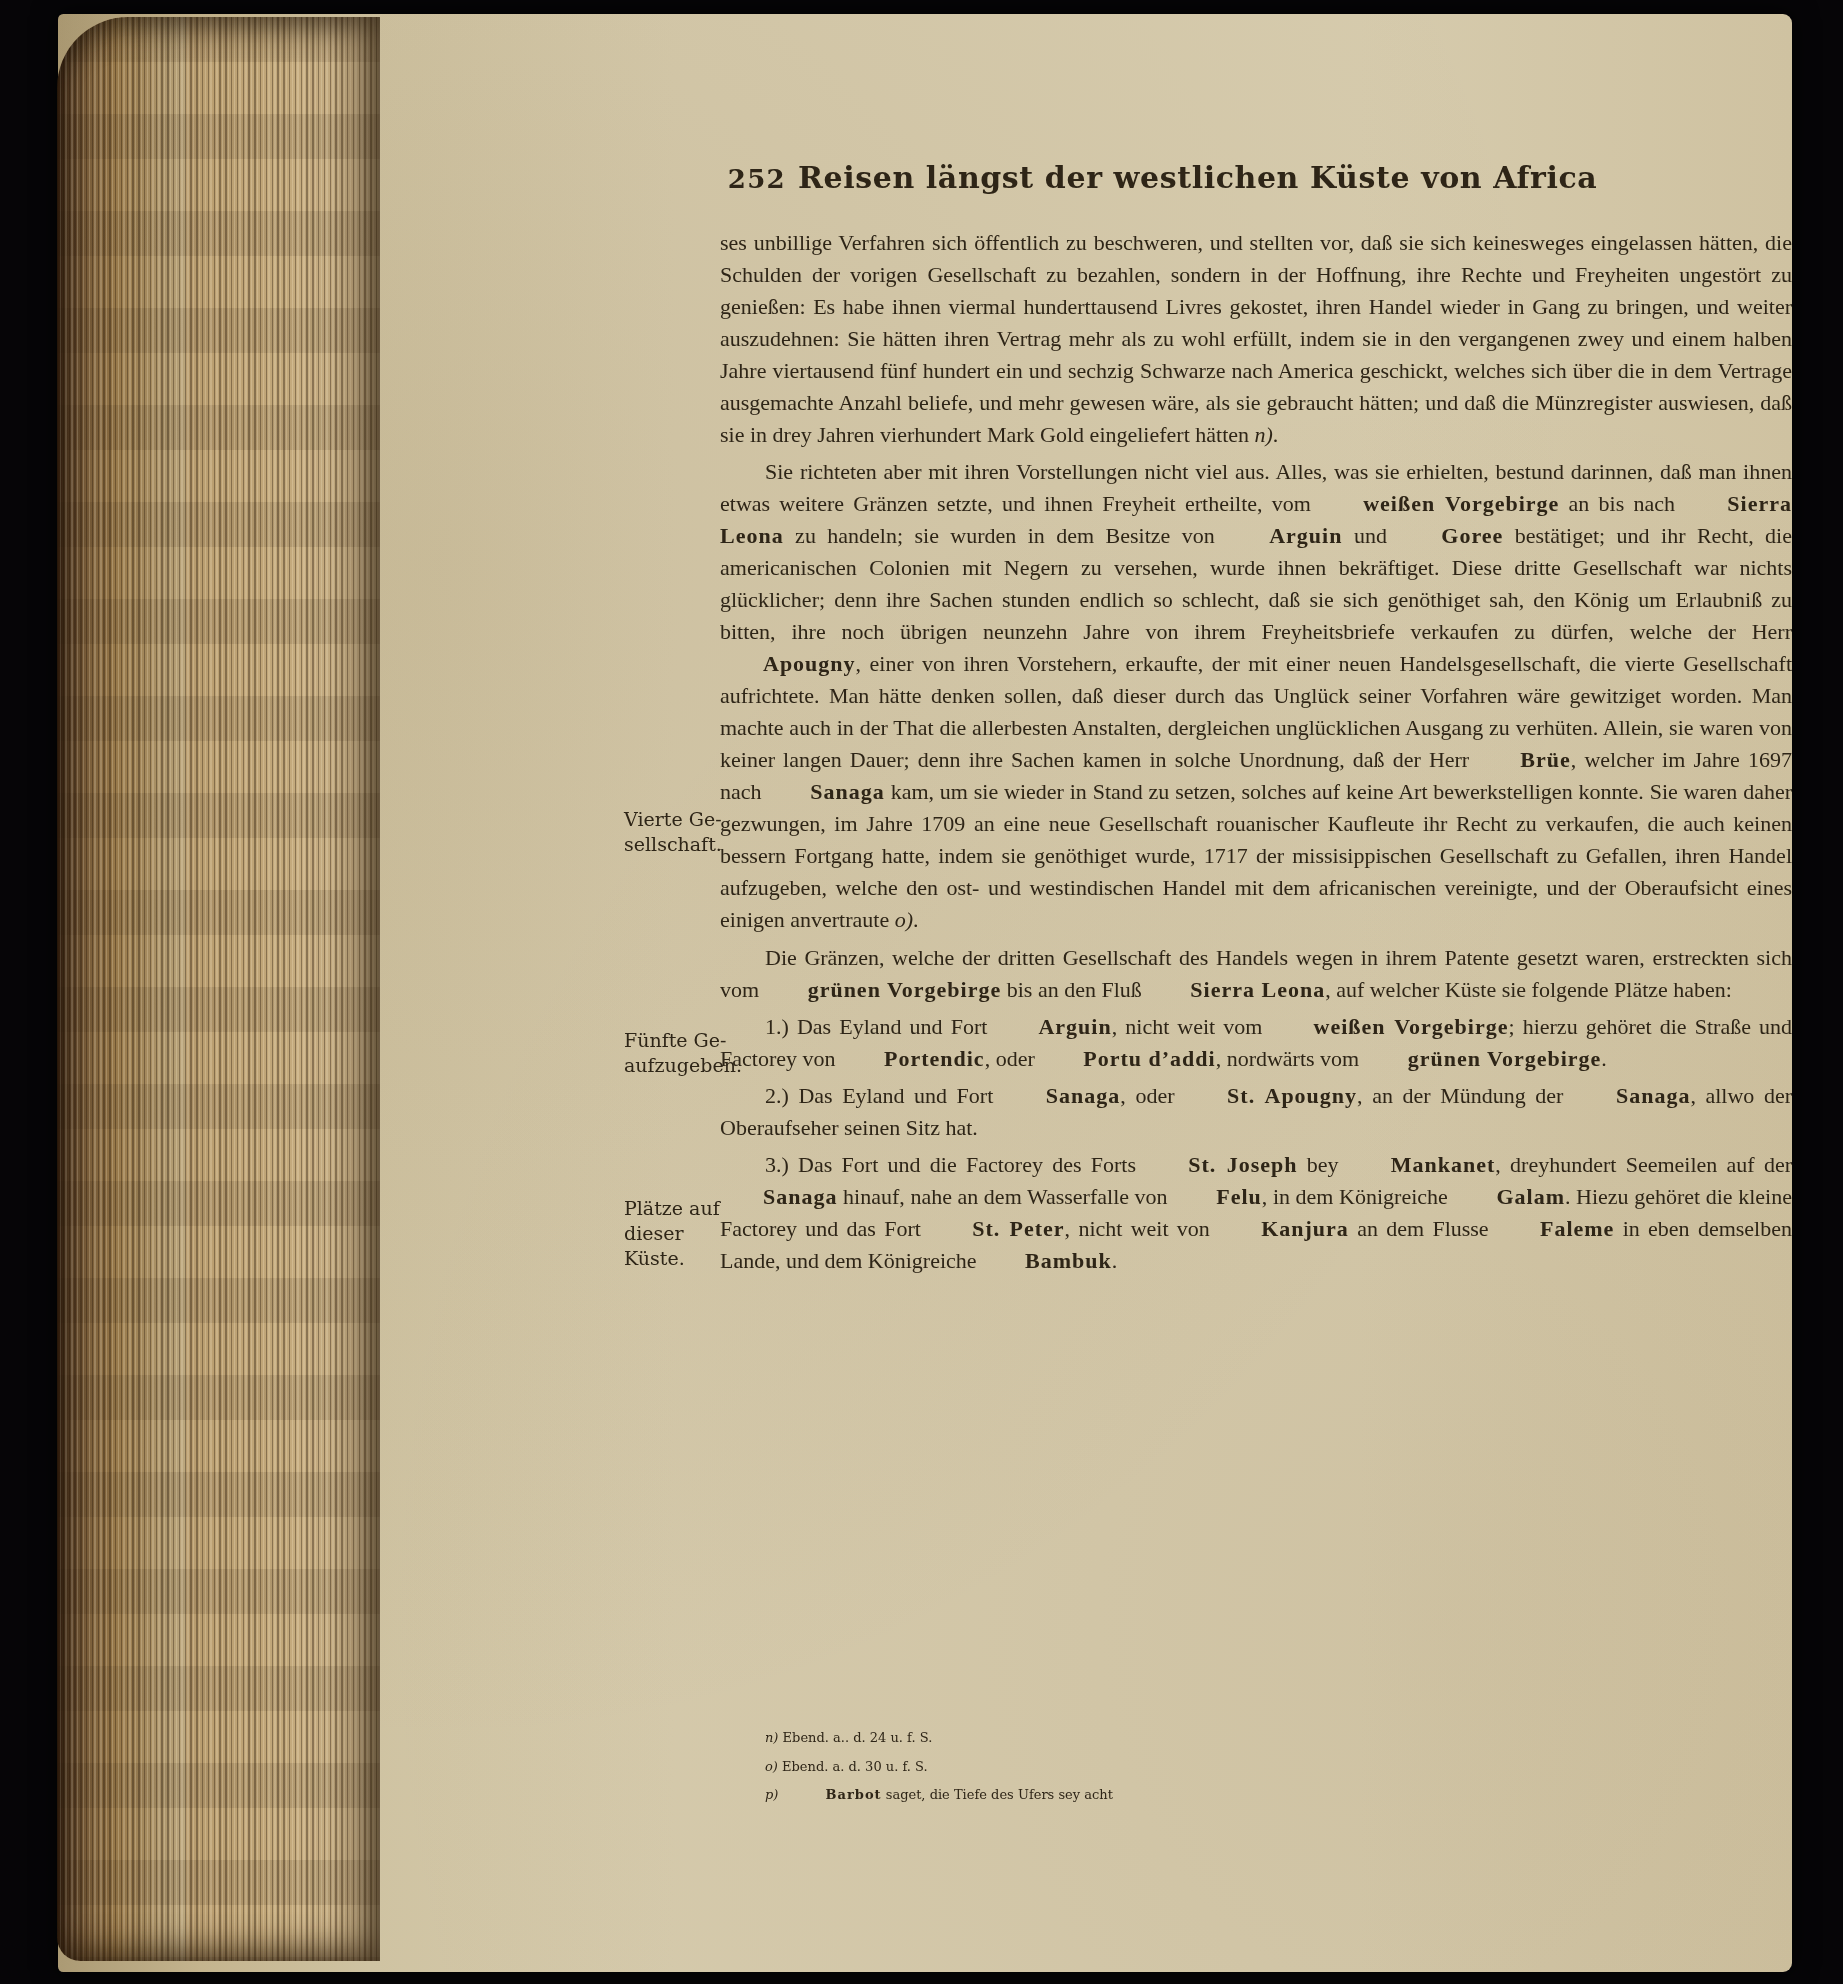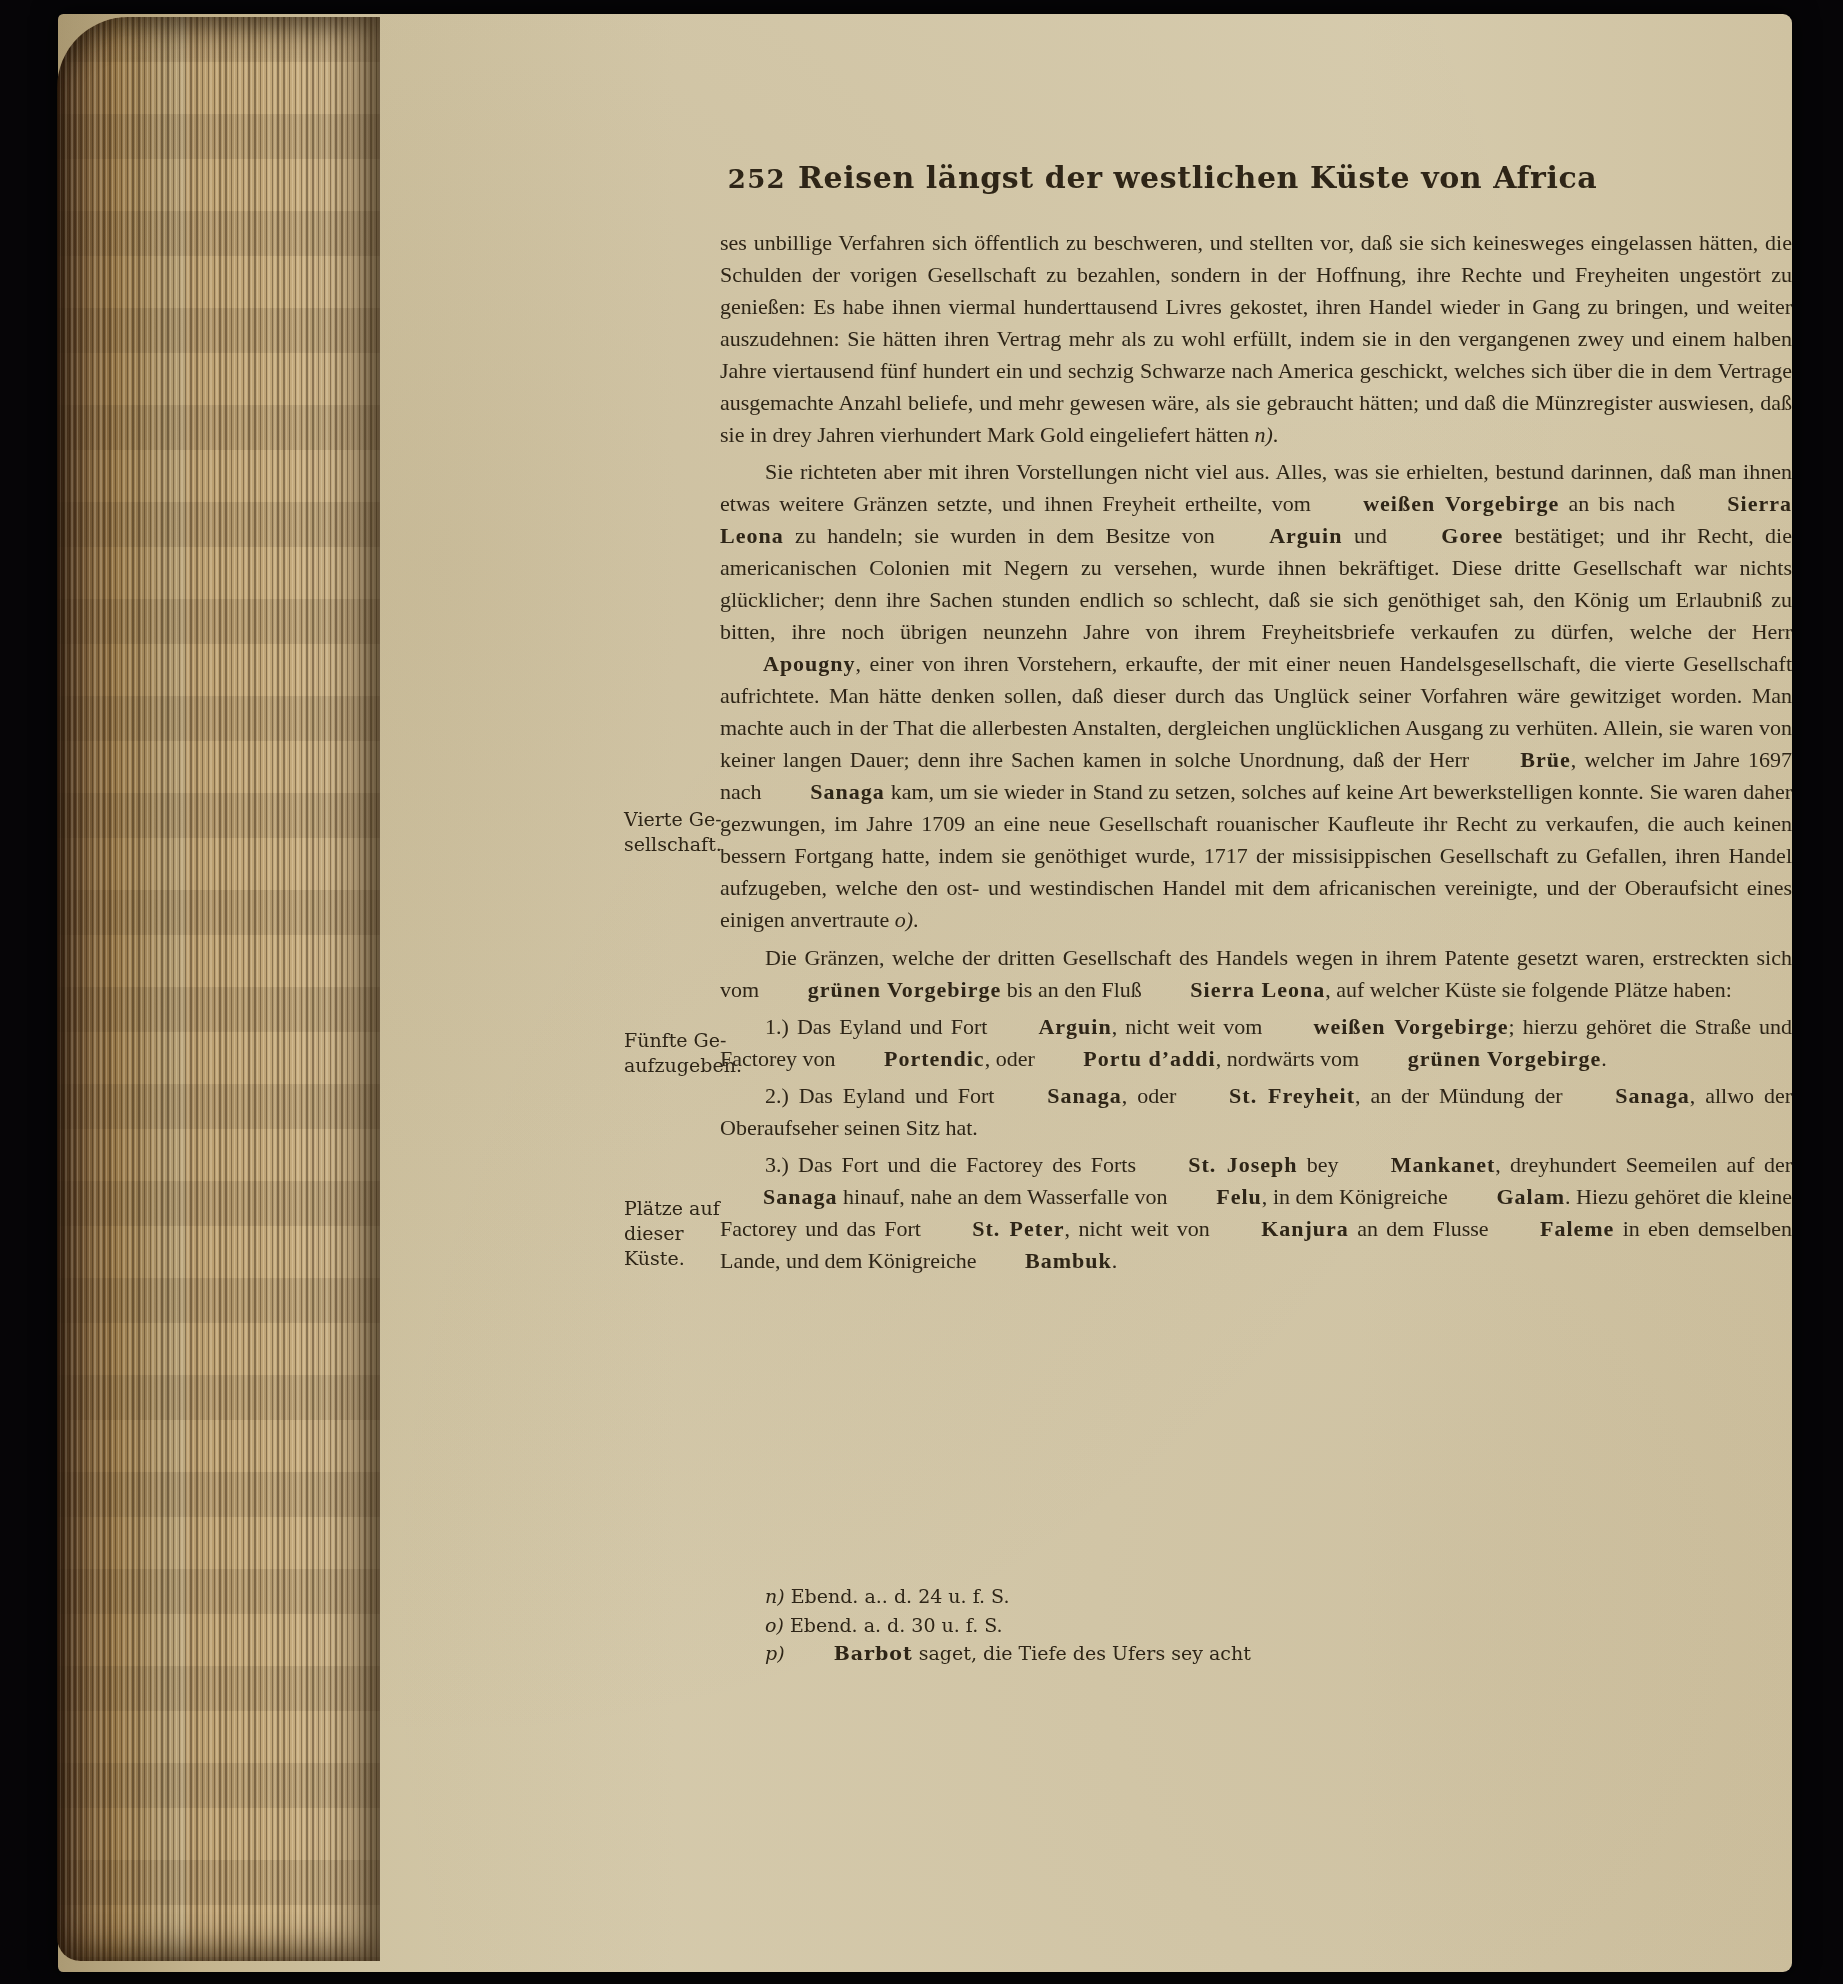--- a/index.html
+++ b/index.html
@@ -65,23 +65,23 @@
   .margin-note:nth-of-type(3) { top: 1182px; }
 
   
   .catchword {
     position: absolute; top: 1595px; left: 662px; width: 1072px;
     text-align: right; font-size: 22px;
   }
 
   
   .footnotes {
-    position: absolute; top: 1569px; left: 707px; width: 1038px;
+    position: absolute; top: 1710px; left: 707px; width: 1038px;
     display: flex; gap: 16px;
-    font-size: 19px; line-height: 27px;
+    font-size: 13px; line-height: 27px;
   }
   .fn-col { width: 504px; text-align: justify; }
   .footnote { margin: 0 0 1.3px 0; }
 </style>
 </head>
 <body>
 
 <div class="scene">
 
   <div class="page">
@@ -98,21 +98,21 @@
 aufzugeben.</div>
         <div class="margin-note">Plätze auf
 dieser Küste.</div>
       </div>
 
     <div class="text-body">
         <p class="para"><span>ses unbillige Verfahren sich öffentlich zu beschweren, und stellten vor, daß sie sich keinesweges eingelassen hätten, die Schulden der vorigen Gesellschaft zu bezahlen, sondern in der Hoffnung, ihre Rechte und Freyheiten ungestört zu genießen: Es habe ihnen viermal hunderttausend Livres gekostet, ihren Handel wieder in Gang zu bringen, und weiter auszudehnen: Sie hätten ihren Vertrag mehr als zu wohl erfüllt, indem sie in den vergangenen zwey und einem halben Jahre viertausend fünf hundert ein und sechzig Schwarze nach America geschickt, welches sich über die in dem Vertrage ausgemachte Anzahl beliefe, und mehr gewesen wäre, als sie gebraucht hätten; und daß die Münzregister auswiesen, daß sie in drey Jahren vierhundert Mark Gold eingeliefert hätten </span><span class="ref-mark">n)</span><span>.</span></p>
         <p class="para indent"><span>Sie richteten aber mit ihren Vorstellungen nicht viel aus.  Alles, was sie erhielten, bestund darinnen, daß man ihnen etwas weitere Gränzen setzte, und ihnen Freyheit ertheilte, vom </span><span class="proper-name">weißen Vorgebirge</span><span> an bis nach </span><span class="proper-name">Sierra Leona</span><span> zu handeln; sie wurden in dem Besitze von </span><span class="proper-name">Arguin</span><span> und </span><span class="proper-name">Goree</span><span> bestätiget; und ihr Recht, die americanischen Colonien mit Negern zu versehen, wurde ihnen bekräftiget.  Diese dritte Gesellschaft war nichts glücklicher; denn ihre Sachen stunden endlich so schlecht, daß sie sich genöthiget sah, den König um Erlaubniß zu bitten, ihre noch übrigen neunzehn Jahre von ihrem Freyheitsbriefe verkaufen zu dürfen, welche der Herr </span><span class="proper-name">Apougny</span><span>, einer von ihren Vorstehern, erkaufte, der mit einer neuen Handelsgesellschaft, die vierte Gesellschaft aufrichtete.  Man hätte denken sollen, daß dieser durch das Unglück seiner Vorfahren wäre gewitziget worden. Man machte auch in der That die allerbesten Anstalten, dergleichen unglücklichen Ausgang zu verhüten.  Allein, sie waren von keiner langen Dauer; denn ihre Sachen kamen in solche Unordnung, daß der Herr </span><span class="proper-name">Brüe</span><span>, welcher im Jahre 1697 nach </span><span class="proper-name">Sanaga</span><span> kam, um sie wieder in Stand zu setzen, solches auf keine Art bewerkstelligen konnte.  Sie waren daher gezwungen, im Jahre 1709 an eine neue Gesellschaft rouanischer Kaufleute ihr Recht zu verkaufen, die auch keinen bessern Fortgang hatte, indem sie genöthiget wurde, 1717 der missisippischen Gesellschaft zu Gefallen, ihren Handel aufzugeben, welche den ost- und westindischen Handel mit dem africanischen vereinigte, und der Oberaufsicht eines einigen anvertraute </span><span class="ref-mark">o)</span><span>.</span></p>
         <p class="para indent"><span>Die Gränzen, welche der dritten Gesellschaft des Handels wegen in ihrem Patente gesetzt waren, erstreckten sich vom </span><span class="proper-name">grünen Vorgebirge</span><span> bis an den Fluß </span><span class="proper-name">Sierra Leona</span><span>, auf welcher Küste sie folgende Plätze haben:</span></p>
         <p class="para indent"><span>1.) Das Eyland und Fort </span><span class="proper-name">Arguin</span><span>, nicht weit vom </span><span class="proper-name">weißen Vorgebirge</span><span>; hierzu gehöret die Straße und Factorey von </span><span class="proper-name">Portendic</span><span>, oder </span><span class="proper-name">Portu d’addi</span><span>, nordwärts vom </span><span class="proper-name">grünen Vorgebirge</span><span>.</span></p>
-        <p class="para indent"><span>2.) Das Eyland und Fort </span><span class="proper-name">Sanaga</span><span>, oder </span><span class="proper-name">St. Freyheit</span><span>, an der Mündung der </span><span class="proper-name">Sanaga</span><span>, allwo der Oberaufseher seinen Sitz hat.</span></p>
+        <p class="para indent"><span>2.) Das Eyland und Fort </span><span class="proper-name">Sanaga</span><span>, oder </span><span class="proper-name">St. Apougny</span><span>, an der Mündung der </span><span class="proper-name">Sanaga</span><span>, allwo der Oberaufseher seinen Sitz hat.</span></p>
         <p class="para indent"><span>3.) Das Fort und die Factorey des Forts </span><span class="proper-name">St. Joseph</span><span> bey </span><span class="proper-name">Mankanet</span><span>, dreyhundert Seemeilen auf der </span><span class="proper-name">Sanaga</span><span> hinauf, nahe an dem Wasserfalle von </span><span class="proper-name">Felu</span><span>, in dem Königreiche </span><span class="proper-name">Galam</span><span>.  Hiezu gehöret die kleine Factorey und das Fort </span><span class="proper-name">St. Peter</span><span>, nicht weit von </span><span class="proper-name">Kanjura</span><span> an dem Flusse </span><span class="proper-name">Faleme</span><span> in eben demselben Lande, und dem Königreiche </span><span class="proper-name">Bambuk</span><span>.</span></p>
       </div>
 
 
     <div class="footnotes">
       <div class="fn-col">
           <div class="footnote"><span class="ref-mark">n)</span><span> Ebend. a.. d. 24 u. f. S.</span></div>
           <div class="footnote"><span class="ref-mark">o)</span><span> Ebend. a. d. 30 u. f. S.</span></div>
           <div class="footnote"><span class="ref-mark">p)</span><span> </span><span class="proper-name">Barbot</span><span> saget, die Tiefe des Ufers sey acht</span></div>
         </div>

